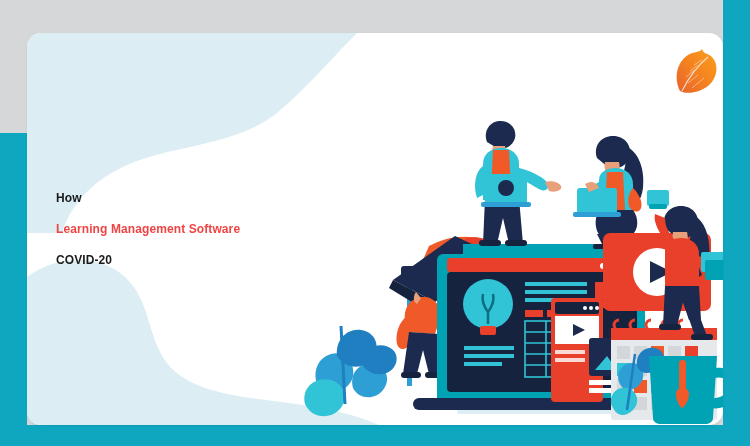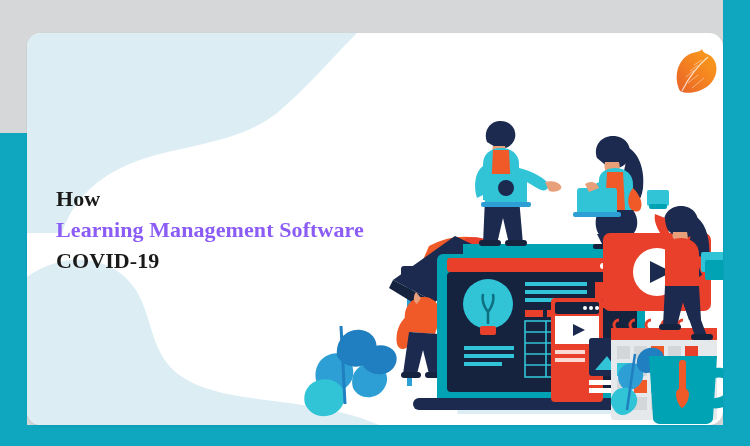--- a/index.html
+++ b/index.html
@@ -16,22 +16,22 @@
   .card{position:absolute;left:27px;top:33px;width:696px;height:392px;background:#ffffff;border-radius:14px;overflow:hidden;box-shadow:0 1px 3px rgba(0,0,0,.08);}
 
   .blob-tl{position:absolute;left:0;top:0;width:330px;height:200px;overflow:hidden;}
   .blob-bl{position:absolute;left:0;bottom:0;width:400px;height:200px;overflow:hidden;}
 
   
   .logo{position:absolute;left:645px;top:12px;width:48px;height:52px;}
 
   
   .headline{position:absolute;left:29px;top:150px;width:330px;line-height:31px;}
-  .headline div{font-size:22px;font-weight:bold;color:#1a1a1a;letter-spacing:.1px;white-space:nowrap;font-family:Liberation Serif, serif;}
-  .headline div.accent{color:#8b5cf6;}
+  .headline div{font-size:12px;font-weight:bold;color:#1a1a1a;letter-spacing:.1px;white-space:nowrap;}
+  .headline div.accent{color:#ef4444;}
 
   
   .illus{position:absolute;left:270px;top:55px;width:426px;height:337px;}
 </style>
 </head>
 <body>
 
 <div id="stage">
 
   <div class="gray-top"></div>
@@ -273,21 +273,21 @@
           <rect x="404" y="164" width="26" height="20" rx="2" fill="#31c3d6"></rect>
           <rect x="408" y="172" width="26" height="20" rx="2" fill="#00a3b4"></rect>
         </g>
 
       </svg>
     </div>
 
     <div class="headline">
       <div>How</div>
       <div class="accent">Learning Management Software</div>
-      <div>COVID-19</div>
+      <div>COVID-20</div>
     </div>
 
     <div class="logo">
       <svg width="48" height="52" viewBox="0 0 48 52" xmlns="http://www.w3.org/2000/svg">
         <defs>
           <linearGradient id="leafgrad" x1="0%" y1="100%" x2="100%" y2="0%">
             <stop offset="0%" stop-color="#e8622a"></stop>
             <stop offset="55%" stop-color="#f5861f"></stop>
             <stop offset="100%" stop-color="#f9a01b"></stop>
           </linearGradient>

